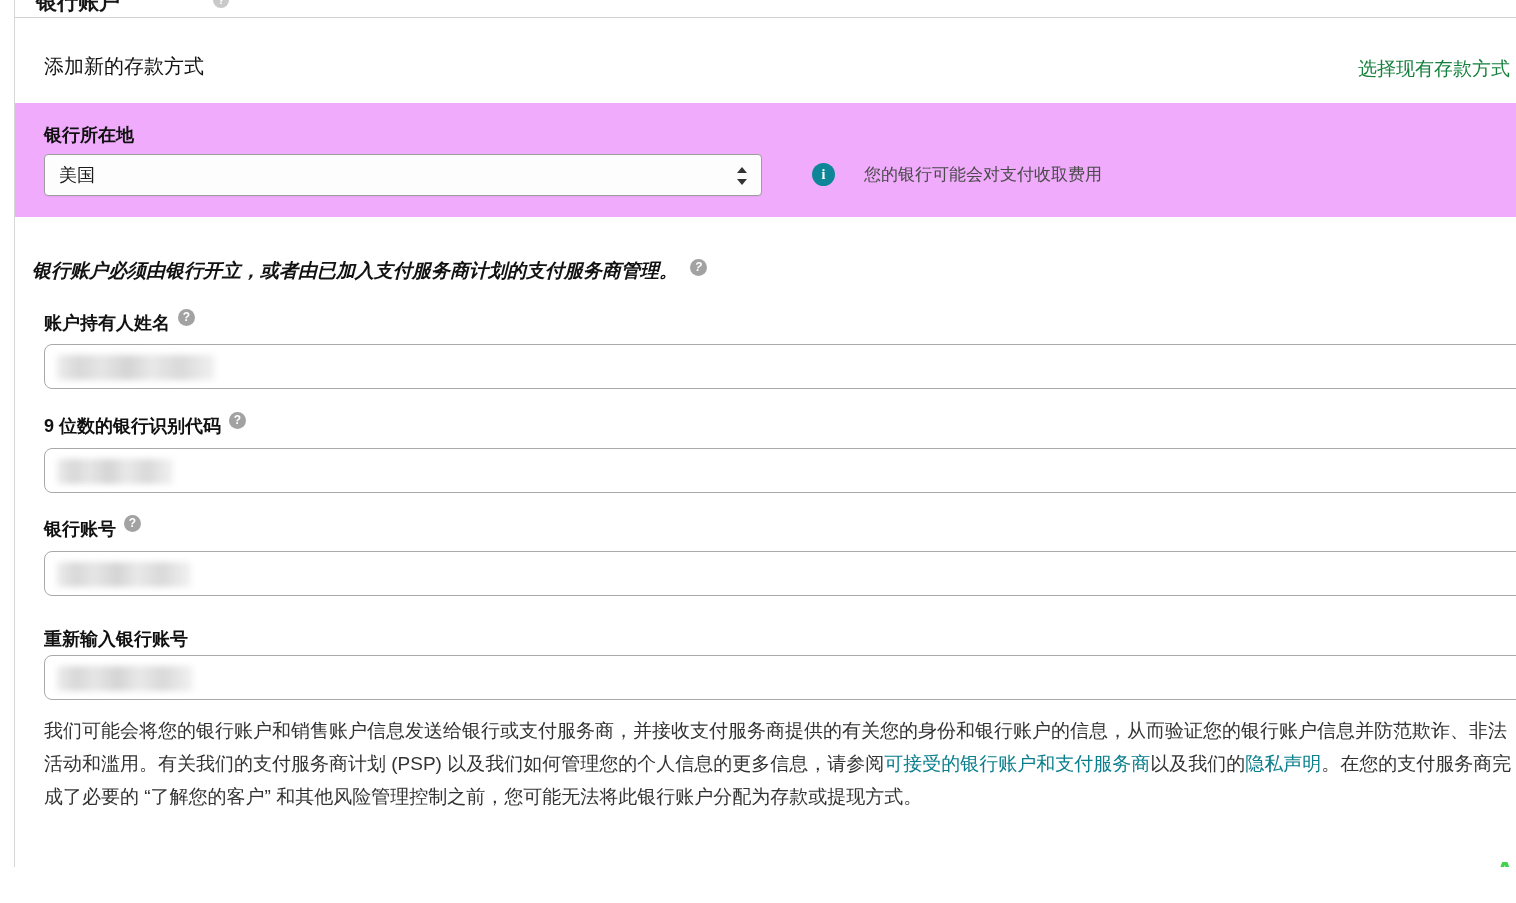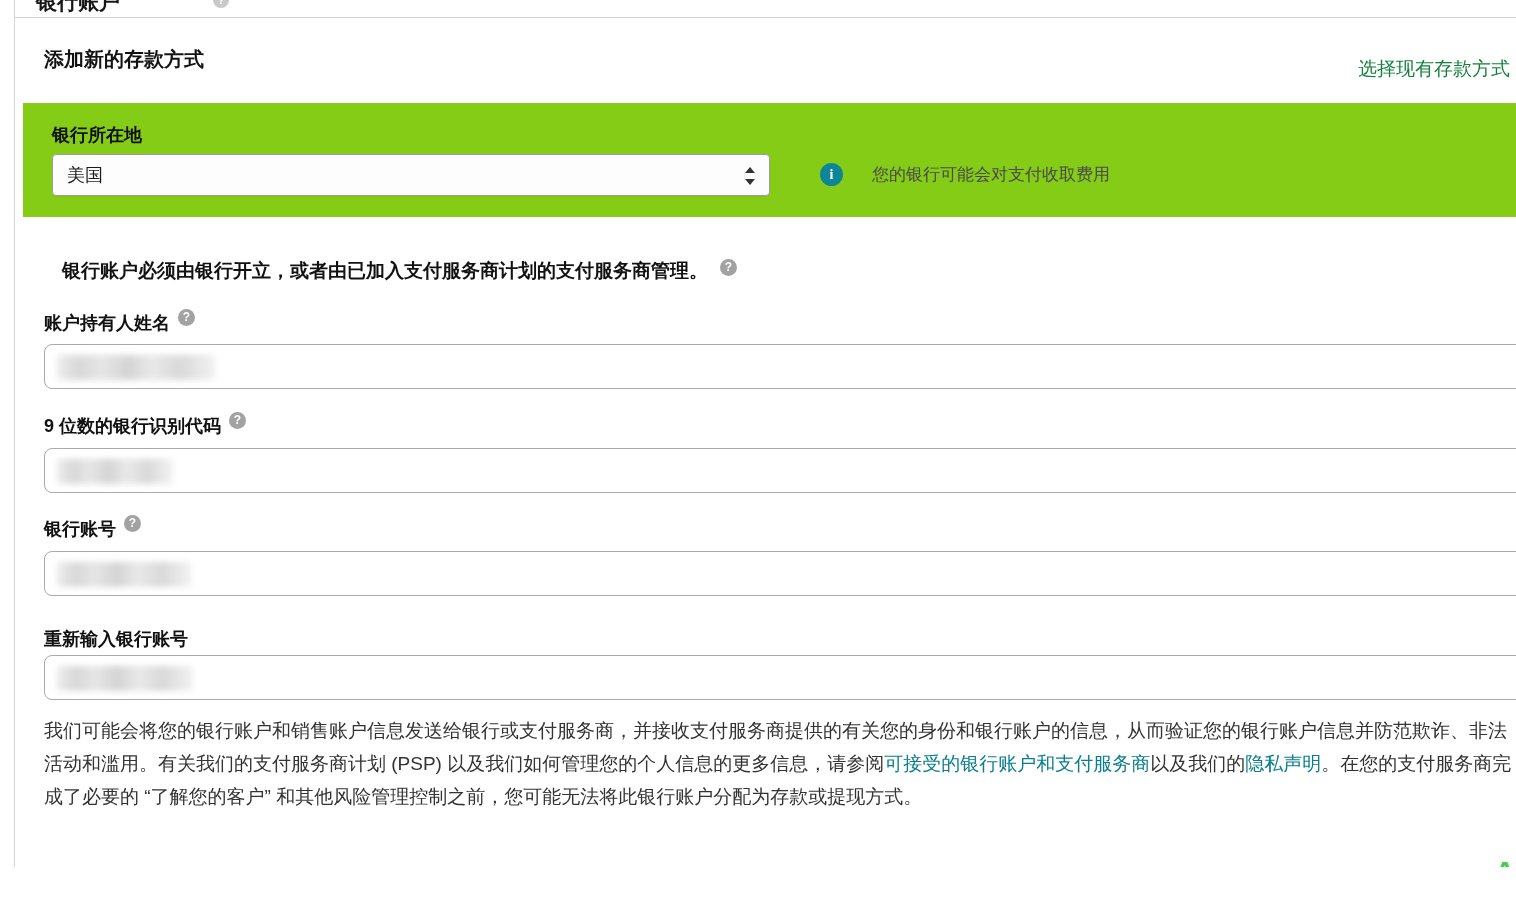--- a/index.html
+++ b/index.html
@@ -10,44 +10,44 @@
   
   .card-border { position:absolute; left:14px; top:0; bottom:0; width:1px; background:#d6d6d6; }
   .divider-top { position:absolute; left:15px; right:0; top:17px; height:1px; background:#d2d2d2; }
 
   
   .header-strip { position:absolute; left:15px; right:0; top:0; height:17px; overflow:hidden; background:#fff; }
   .header-title { position:absolute; left:21px; top:-12px; font-size:21px; font-weight:bold; color:#161616; }
   .header-help { position:absolute; left:198px; top:-8px; width:16px; height:16px; border-radius:50%;
     background:#c9c9c9; color:#fff; font-size:11px; font-weight:bold; text-align:center; line-height:16px; }
 
-  .section-title { position:absolute; left:44px; top:46px; font-size:20px; font-weight:bold; color:#131313; }
+  .section-title { position:absolute; left:44px; top:53px; font-size:20px; font-weight:normal; color:#131313; }
   .existing-link { position:absolute; left:1358px; top:56px; font-size:19px; color:#15803d; cursor:pointer; white-space:nowrap; }
 
   
-  .gray-band { position:absolute; left:23px; right:0; top:103px; height:114px; background:#84cc16; }
+  .gray-band { position:absolute; left:15px; right:0; top:103px; height:114px; background:#f0abfc; }
   .loc-label { position:absolute; left:29px; top:20px; font-size:18px; font-weight:bold; color:#111; }
   .loc-select { position:absolute; left:29px; top:51px; width:718px; height:42px; background:#fdfdfd;
     border:1px solid #9d9d9d; border-radius:4px; display:flex; align-items:center; padding:7px 14px;
     font-size:18px; color:#1a1a1a; cursor:pointer; box-shadow:0 1px 1px rgba(0,0,0,.04); }
   .sel-arrows { position:absolute; right:14px; top:11px; width:10px; height:20px; }
   .sel-arrows::before, .sel-arrows::after { content:""; position:absolute; left:0;
     border-left:5px solid transparent; border-right:5px solid transparent; }
   .sel-arrows::before { top:1px; border-bottom:6px solid #333; }
   .sel-arrows::after  { bottom:1px; border-top:6px solid #333; }
   .info-row { position:absolute; left:797px; top:60px; display:flex; align-items:center; }
   .info-icon { width:23px; height:23px; border-radius:50%; background:#0e8697; color:#fff;
     font-size:14px; font-weight:bold; text-align:center; line-height:23px; flex:0 0 auto;
     font-family:"Liberation Serif","DejaVu Serif",serif; }
   .info-text { margin-left:29px; font-size:17px; color:#4a4a4a; }
 
   .help-icon { display:inline-block; width:17px; height:17px; border-radius:50%; background:#a2a2a2;
     color:#fff; font-size:12px; font-weight:bold; text-align:center; line-height:17px; vertical-align:middle; }
 
-  .req-note { position:absolute; left:62px; top:258px; font-size:19px; font-weight:bold; color:#121212; }
+  .req-note { position:absolute; left:32px; top:258px; font-size:19px; font-weight:bold; color:#121212;font-style:italic; }
   .req-note .help-icon { margin-left:12px; position:relative; top:-4px; }
 
   .field-label { position:absolute; left:44px; font-size:18px; font-weight:bold; color:#111;
     display:flex; align-items:flex-start; }
   .field-label .help-icon { margin-left:8px; margin-top:-2px; }
   .field-input { position:absolute; left:44px; right:-10px; height:45px; background:#fff;
     border:1px solid #a9a9a9; border-radius:8px; }
   .redacted { position:absolute; left:12px; top:10px; height:25px; border-radius:2px; filter:blur(3px);
     background:linear-gradient(90deg,#ededed 0%,#d8d8d8 14%,#e6e6e6 28%,#d4d4d4 45%,#e9e9e9 60%,#d9d9d9 78%,#f2f2f2 100%); }
   .r1 { width:158px; } .r2 { width:116px; } .r3 { width:134px; } .r4 { width:136px; }

